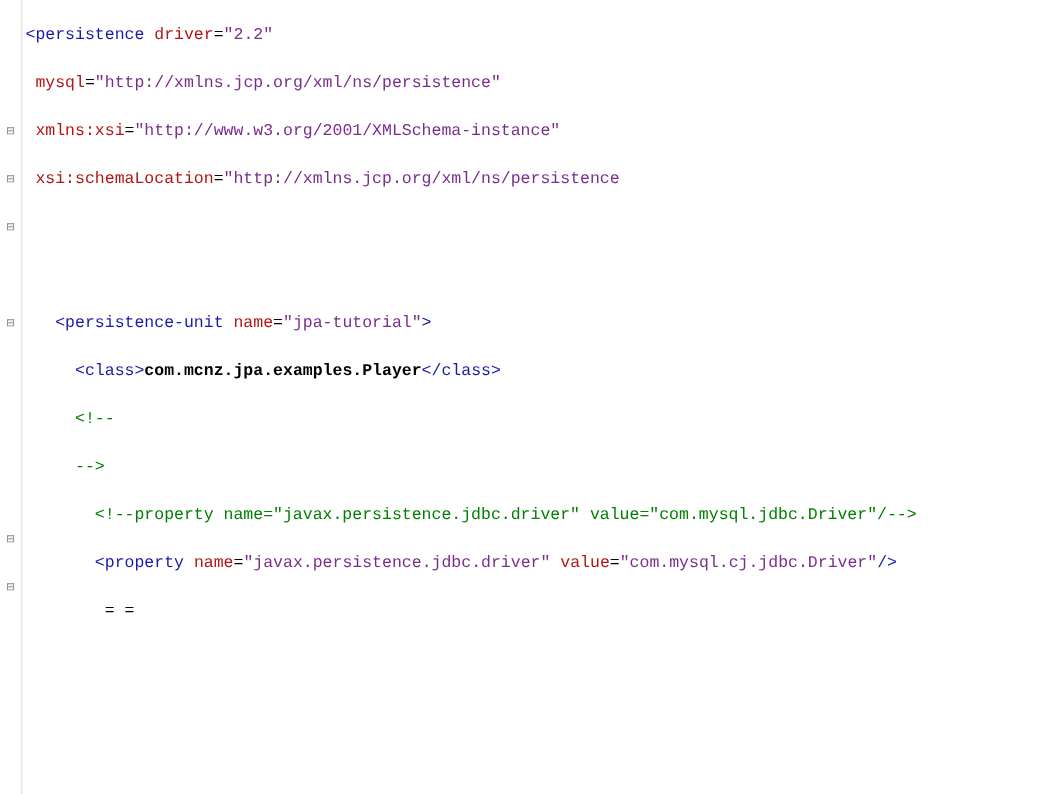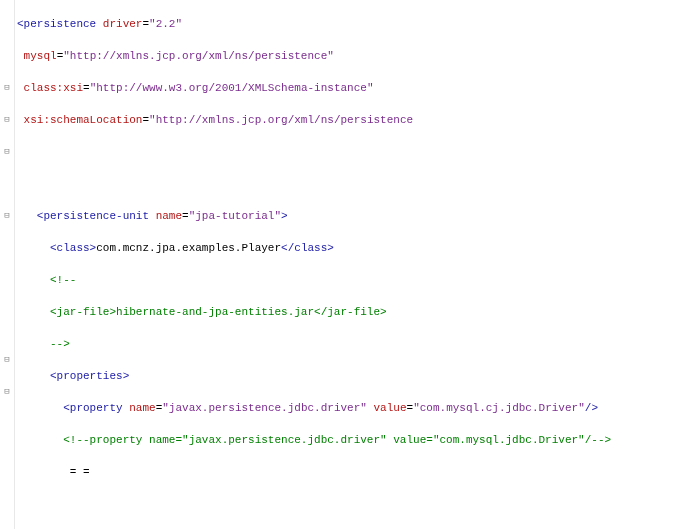--- a/index.html
+++ b/index.html
@@ -34,21 +34,21 @@
     flex: 1;
     padding-left: 2px;
     white-space: pre;
   }
   .line { height: 16px; }
   .tag { color: #1a1aa6; }
   .attr { color: #b31515; }
   .val { color: #7b2d8e; }
   .txt { color: #000000; }
   .com { color: #008000; }
-  .bold { font-weight: normal; margin-top: 32px; }
+  .bold { font-weight: bold; margin-top: 32px; }
 </style>
 </head>
 <body>
 
 <div class="editor">
   <div class="gutter">
     <div class="fold"></div>
     <div class="fold"></div>
     <div class="fold"></div>
     <div class="fold"></div>
@@ -80,32 +80,30 @@
     <div class="fold"></div>
     <div class="fold"></div>
     <div class="fold"></div>
     <div class="fold"></div>
     <div class="fold"></div>
   </div>
 
   <div class="code">
 <div class="line"><span class="tag">&lt;<span>persistence</span></span> <span class="attr">driver</span>=<span class="val">"2.2"</span></div>
 <div class="line"> <span class="attr">mysql</span>=<span class="val">"http://xmlns.jcp.org/xml/ns/persistence"</span></div>
-<div class="line"> <span class="attr">class:xsi</span>=<span class="val">"http://www.w3.org/2001/XMLSchema-instance"</span></div>
+<div class="line"> <span class="attr">xmlns:xsi</span>=<span class="val">"http://www.w3.org/2001/XMLSchema-instance"</span></div>
 <div class="line"> <span class="attr">xsi:schemaLocation</span>=<span class="val">"http://xmlns.jcp.org/xml/ns/persistence</span></div>
 <div class="line"></div>
 <div class="line"></div>
 <div class="line">   <span class="tag">&lt;persistence-unit</span> <span class="attr">name</span>=<span class="val">"jpa-tutorial"</span><span class="tag">&gt;</span></div>
 <div class="line">     <span class="tag">&lt;class&gt;</span><span class="txt bold">com.mcnz.jpa.examples.Player</span><span class="tag">&lt;/class&gt;</span></div>
 <div class="line">     <span class="com">&lt;!--</span></div>
-<div class="line">     <span class="com">&lt;jar-file&gt;hibernate-and-jpa-entities.jar&lt;/jar-file&gt;</span></div>
 <div class="line">     <span class="com">--&gt;</span></div>
-<div class="line">     <span class="tag">&lt;properties&gt;</span></div>
+<div class="line">       <span class="com">&lt;!--property name="javax.persistence.jdbc.driver" value="com.mysql.jdbc.Driver"/--&gt;</span></div>
 <div class="line">       <span class="tag">&lt;property</span> <span class="attr">name</span>=<span class="val">"javax.persistence.jdbc.driver"</span> <span class="attr">value</span>=<span class="val">"com.mysql.cj.jdbc.Driver"</span><span class="tag">/&gt;</span></div>
-<div class="line">       <span class="com">&lt;!--property name="javax.persistence.jdbc.driver" value="com.mysql.jdbc.Driver"/--&gt;</span></div>
 <div class="line">        = =</div>
 
 
 
 
 
 
 
 
 

